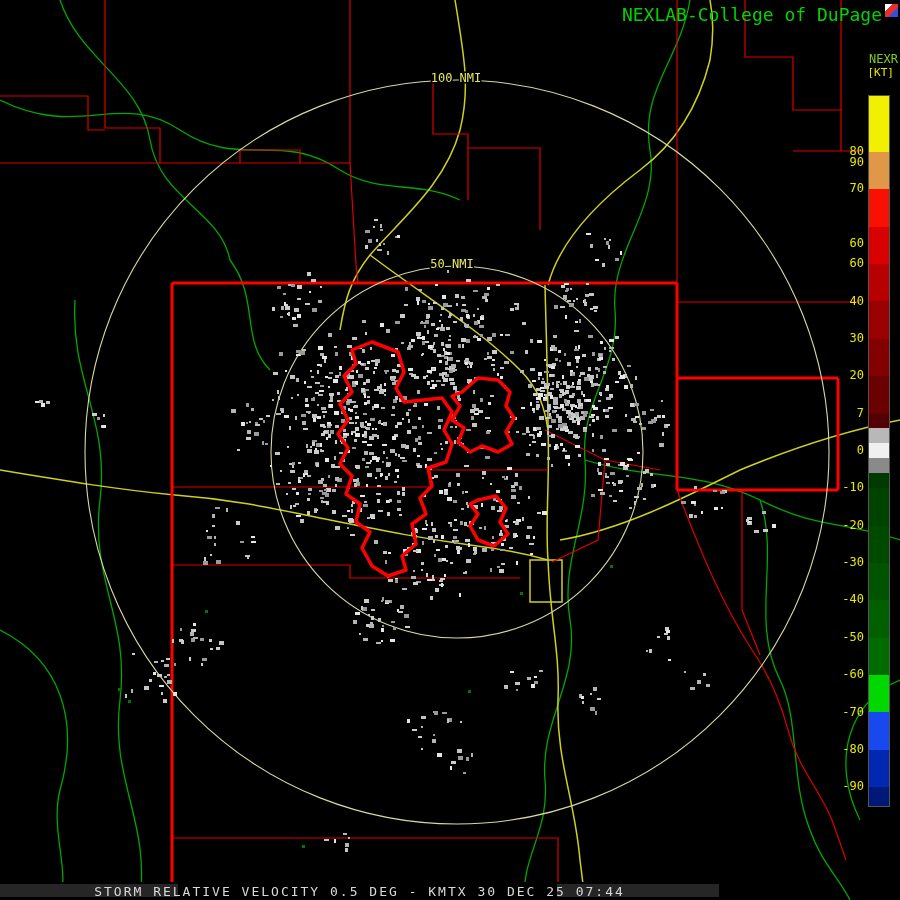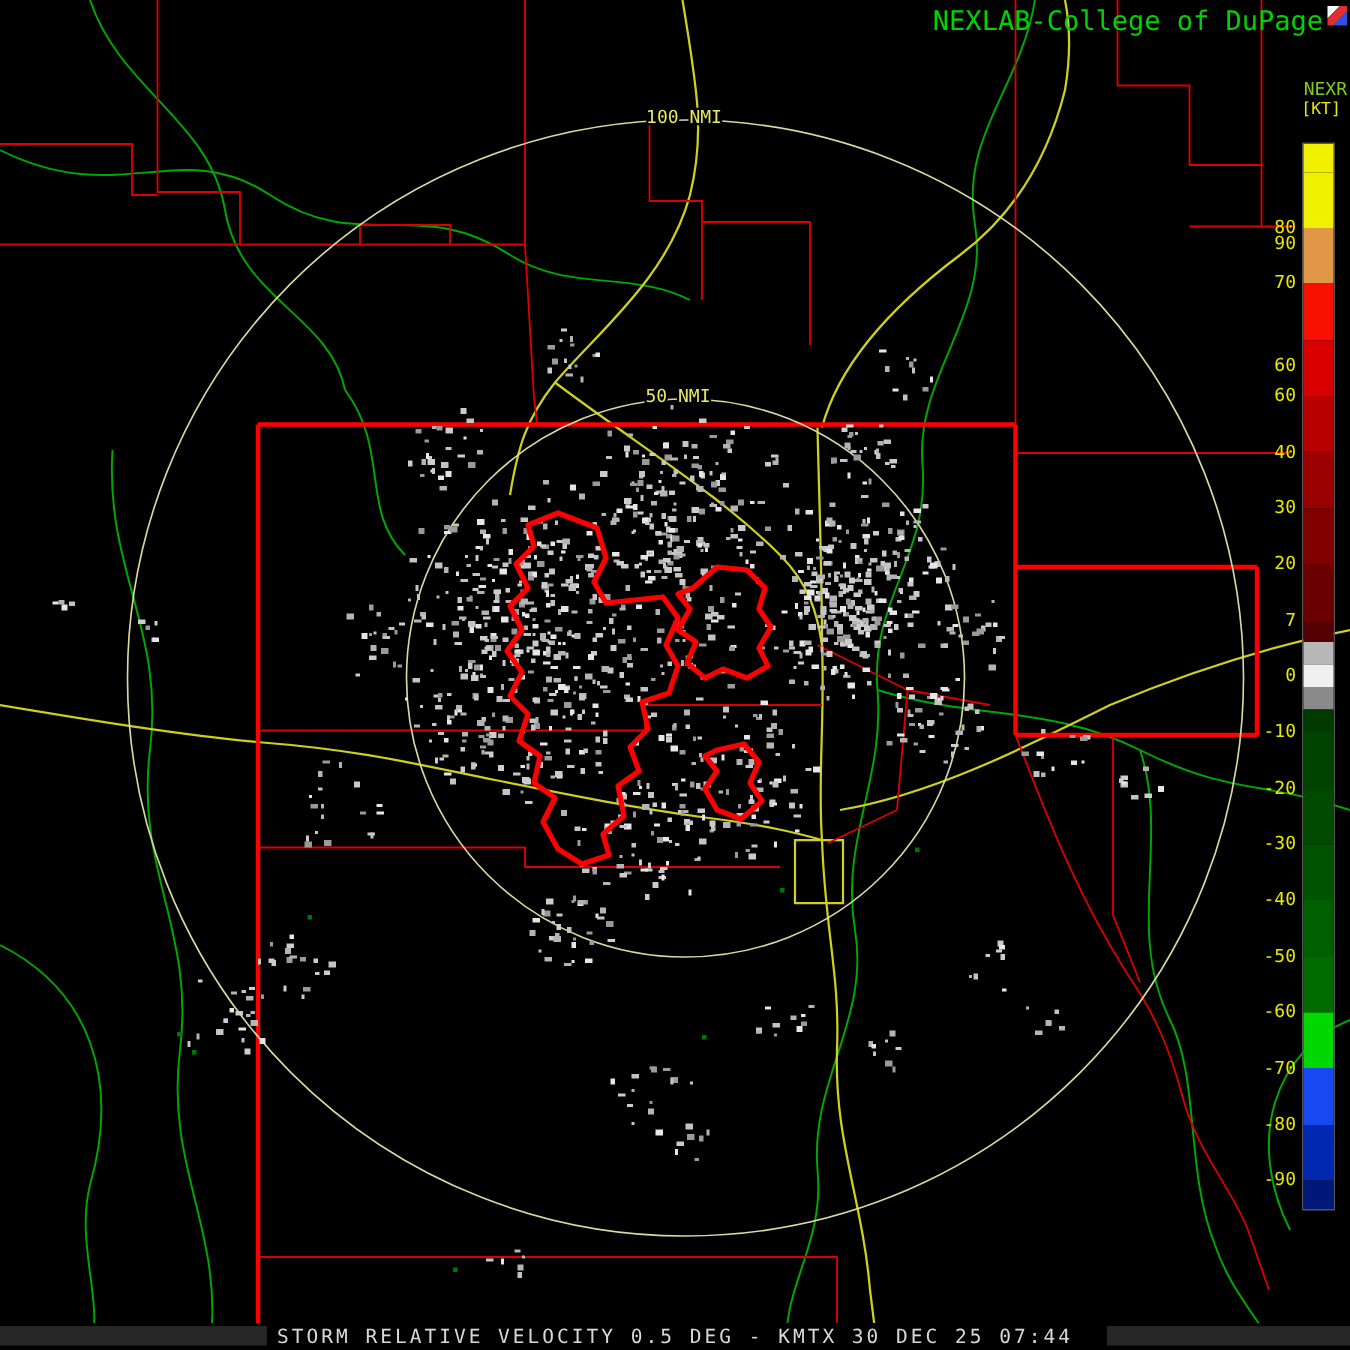--- a/index.html
+++ b/index.html
@@ -21,21 +21,21 @@
   .colorbar{
     position:absolute;top:95px;right:10px;width:20px;height:710px;
     border:1px solid #555;
   }
   .colorbar .seg{width:100%;}
   .cb-tick{
     position:absolute;right:36px;transform:translateY(-50%);
     color:#e8e800;font-size:12px;text-align:right;width:34px;
   }
   .statusbar{
-    position:absolute;left:0;bottom:0;width:900px;height:18px;background:#000;
+    position:absolute;left:0;bottom:0;width:719px;height:18px;background:#000;
   }
   .statusbar .edgeblock{position:absolute;top:2px;height:13px;background:#262626;}
   .statusbar .eb-l{left:0;width:178px;}
   .statusbar .eb-r{right:0;width:162px;}
   .statusbar .txt{
     position:absolute;left:0;top:2px;width:100%;text-align:center;
     color:#d8d8d8;font-size:13px;letter-spacing:2px;white-space:nowrap;
   }
   .ringlabel{
     font-family:"DejaVu Sans Mono","Liberation Mono",monospace;

